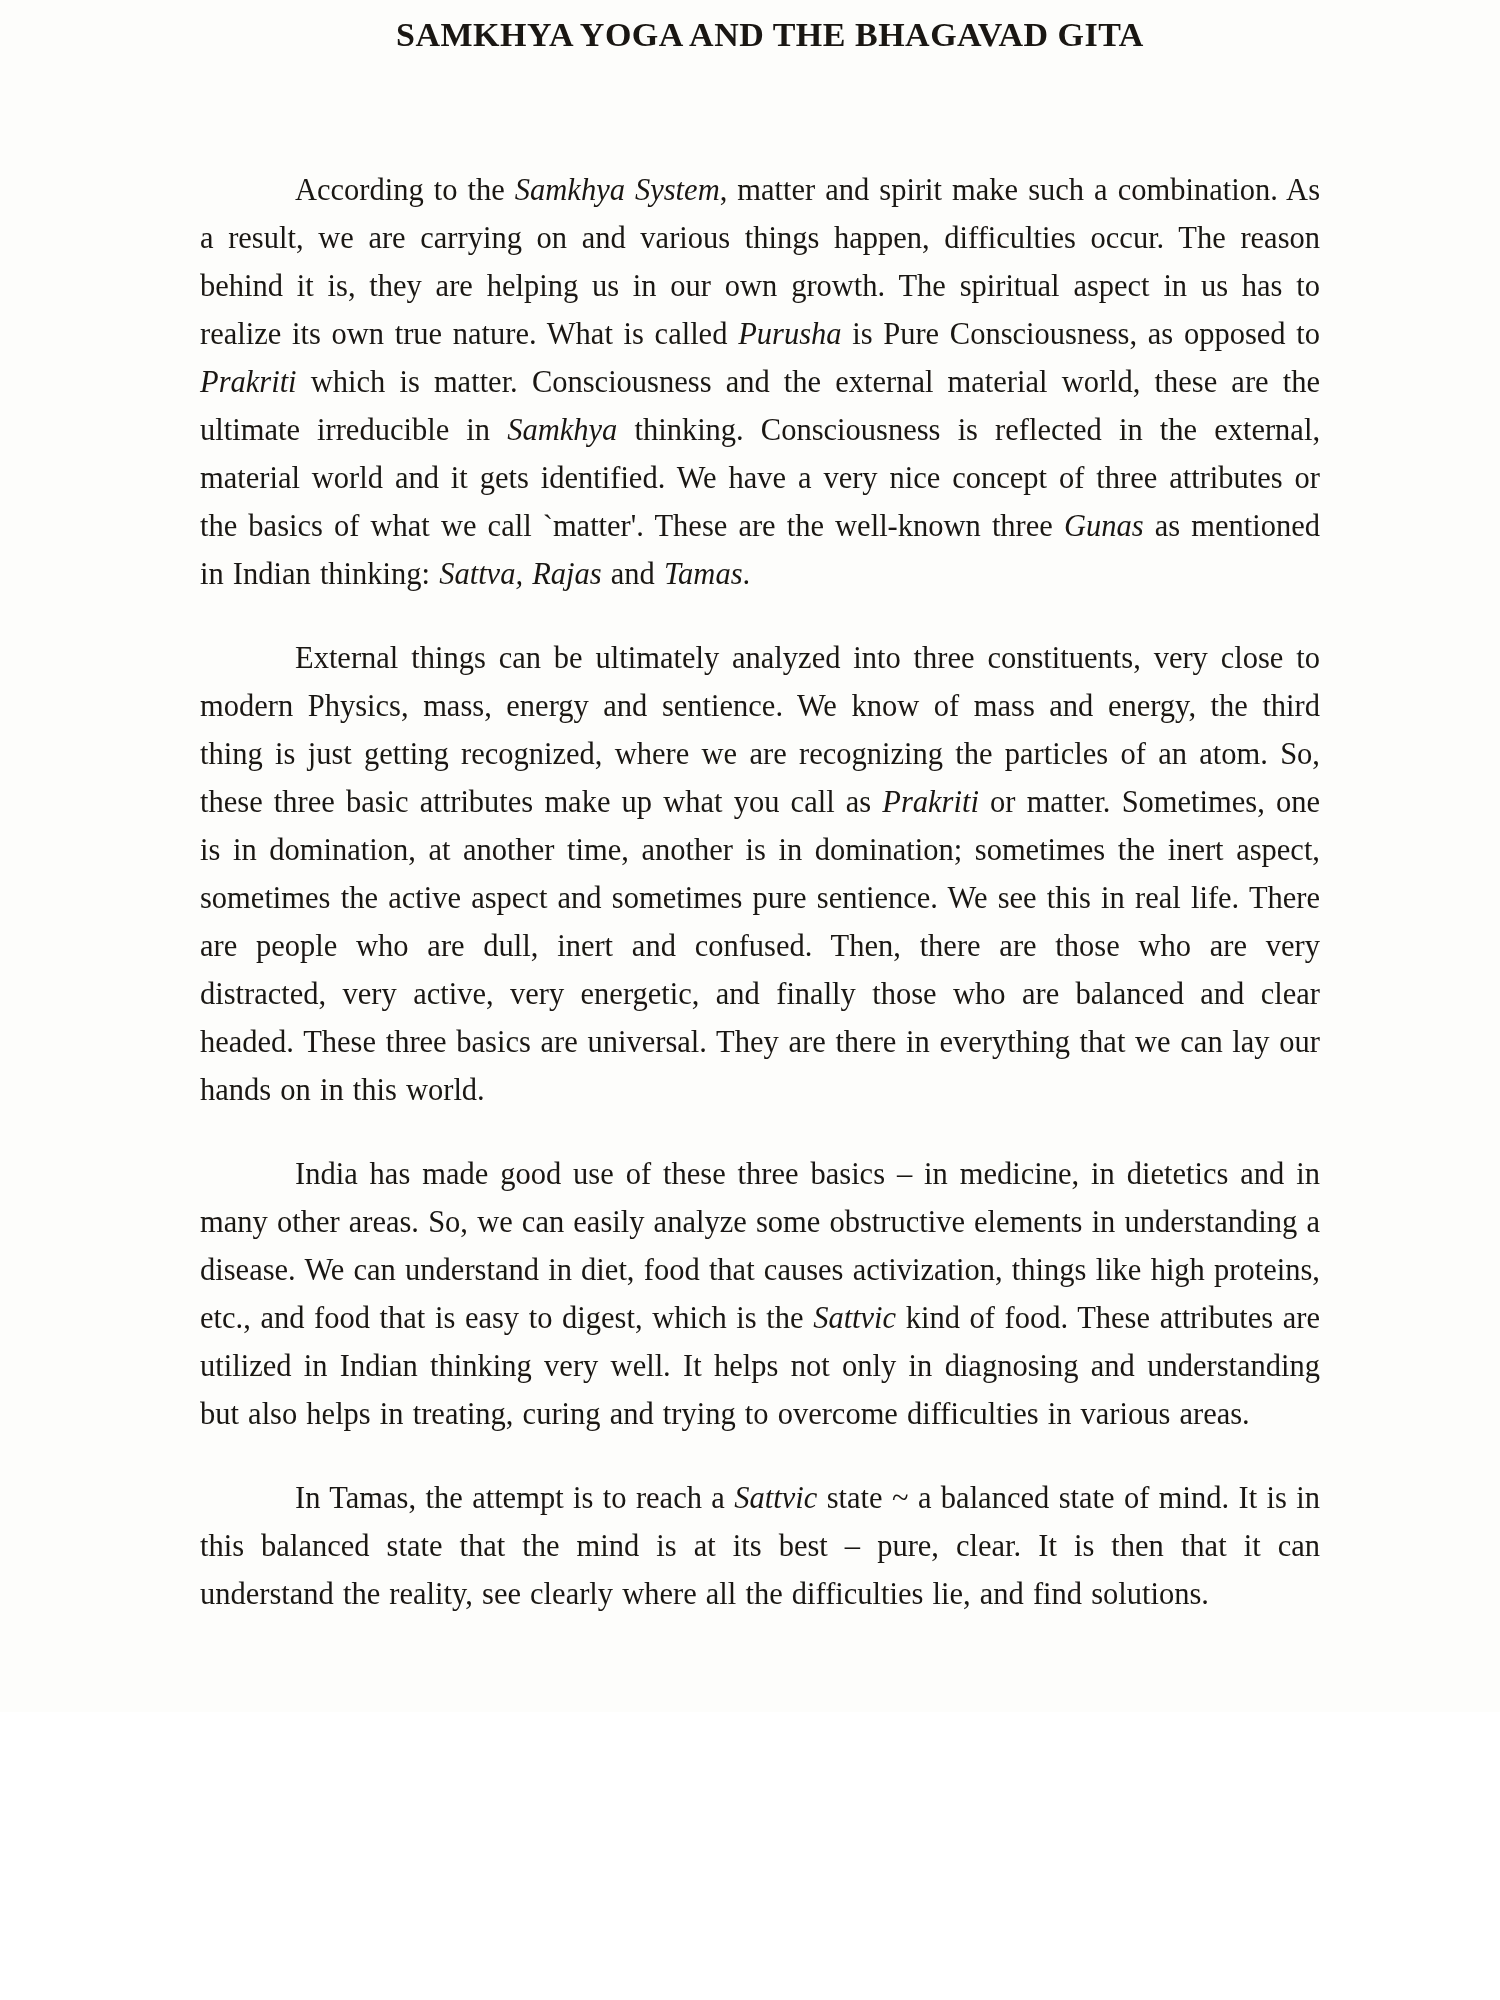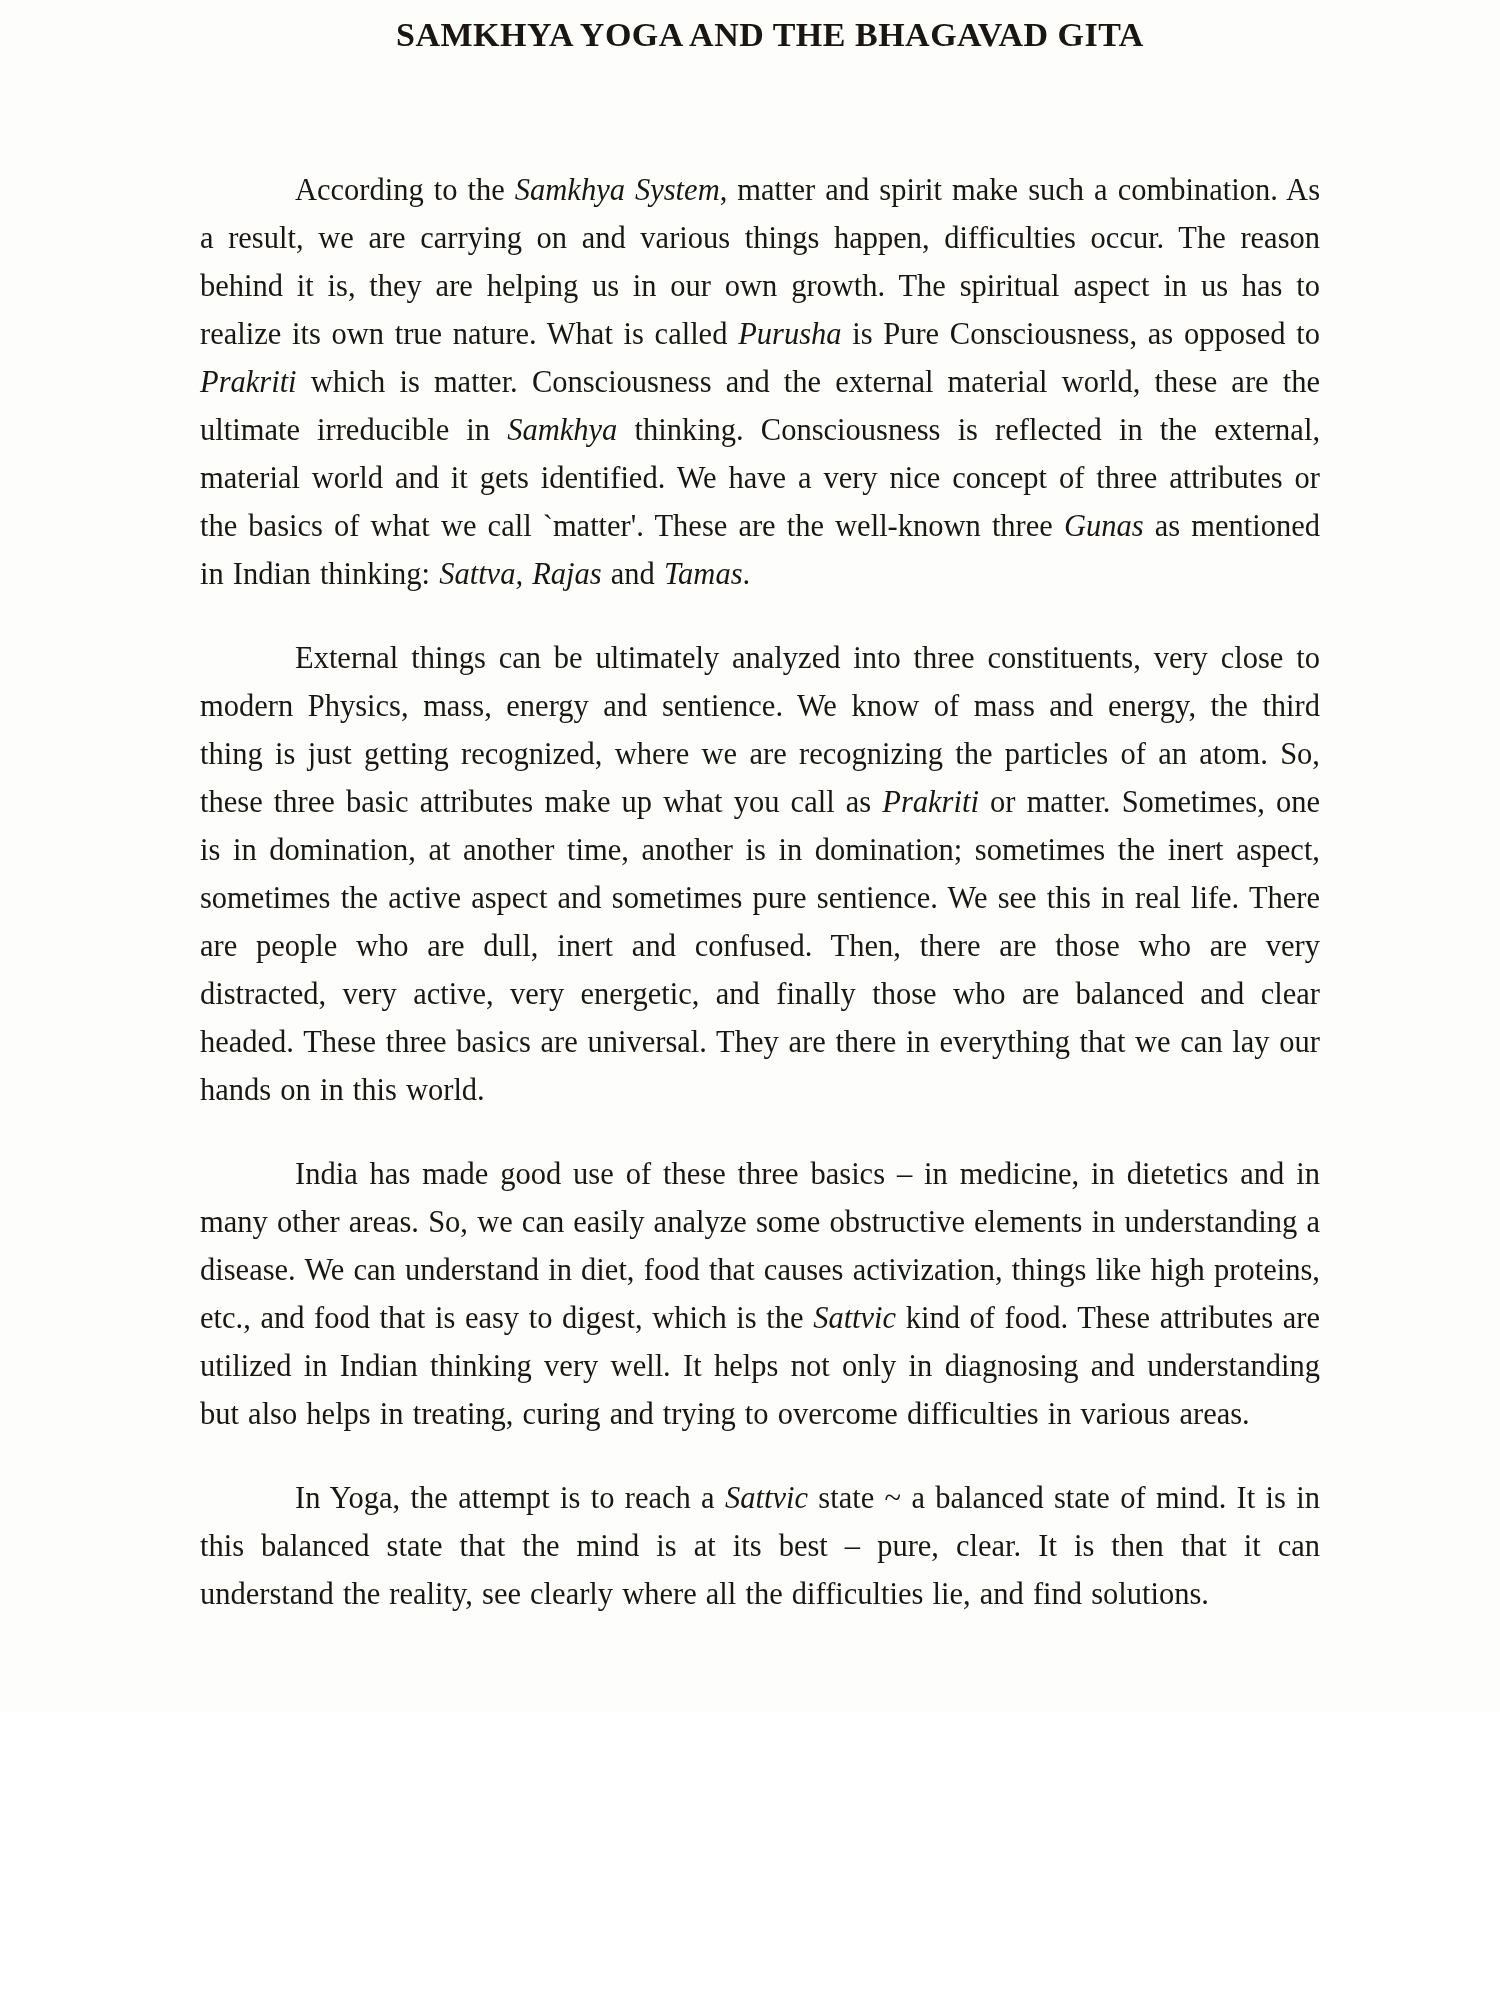--- a/index.html
+++ b/index.html
@@ -60,17 +60,17 @@
 </head>
 <body>
 
 <div class="sheet" style="--paper: #fdfdfb; --ink: #1a1713;">
   <div class="running-head">SAMKHYA YOGA AND THE BHAGAVAD GITA</div>
 
   <div class="page-body" id="paragraphs">
       <p><span>According to the </span><i>Samkhya System</i><span>, matter and spirit make such a combination. As a result, we are carrying on and various things happen, difficulties occur. The reason behind it is, they are helping us in our own growth. The spiritual aspect in us has to realize its own true nature. What is called </span><i>Purusha</i><span> is Pure Consciousness, as opposed to </span><i>Prakriti</i><span> which is matter. Consciousness and the external material world, these are the ultimate irreducible in </span><i>Samkhya</i><span> thinking. Consciousness is reflected in the external, material world and it gets identified. We have a very nice concept of three attributes or the basics of what we call `matter'. These are the well-known three </span><i>Gunas</i><span> as mentioned in Indian thinking: </span><i>Sattva, Rajas</i><span> and </span><i>Tamas</i><span>.</span></p>
       <p><span>External things can be ultimately analyzed into three constituents, very close to modern Physics, mass, energy and sentience. We know of mass and energy, the third thing is just getting recognized, where we are recognizing the particles of an atom. So, these three basic attributes make up what you call as </span><i>Prakriti</i><span> or matter. Sometimes, one is in domination, at another time, another is in domination; sometimes the inert aspect, sometimes the active aspect and sometimes pure sentience. We see this in real life. There are people who are dull, inert and confused. Then, there are those who are very distracted, very active, very energetic, and finally those who are balanced and clear headed. These three basics are universal. They are there in everything that we can lay our hands on in this world.</span></p>
       <p><span>India has made good use of these three basics – in medicine, in dietetics and in many other areas. So, we can easily analyze some obstructive elements in understanding a disease. We can understand in diet, food that causes activization, things like high proteins, etc., and food that is easy to digest, which is the </span><i>Sattvic</i><span> kind of food. These attributes are utilized in Indian thinking very well. It helps not only in diagnosing and understanding but also helps in treating, curing and trying to overcome difficulties in various areas.</span></p>
-      <p><span>In Yoga, the attempt is to reach a </span><i>Sattvic</i><span> state ~ a balanced state of mind. It is in this balanced state that the mind is at its best – pure, clear. It is then that it can understand the reality, see clearly where all the difficulties lie, and find solutions.</span></p>
+      <p><span>In Tamas, the attempt is to reach a </span><i>Sattvic</i><span> state ~ a balanced state of mind. It is in this balanced state that the mind is at its best – pure, clear. It is then that it can understand the reality, see clearly where all the difficulties lie, and find solutions.</span></p>
     </div>
 
   <div class="page-number">36</div>
 </div>
 
 </body></html>

